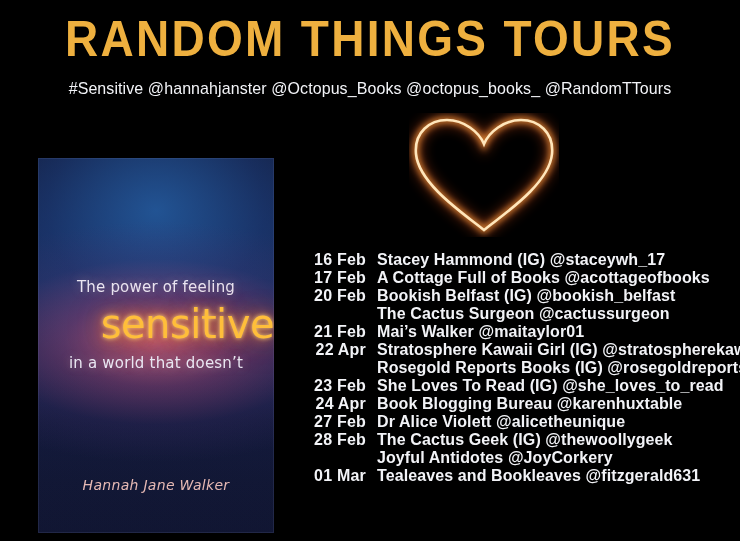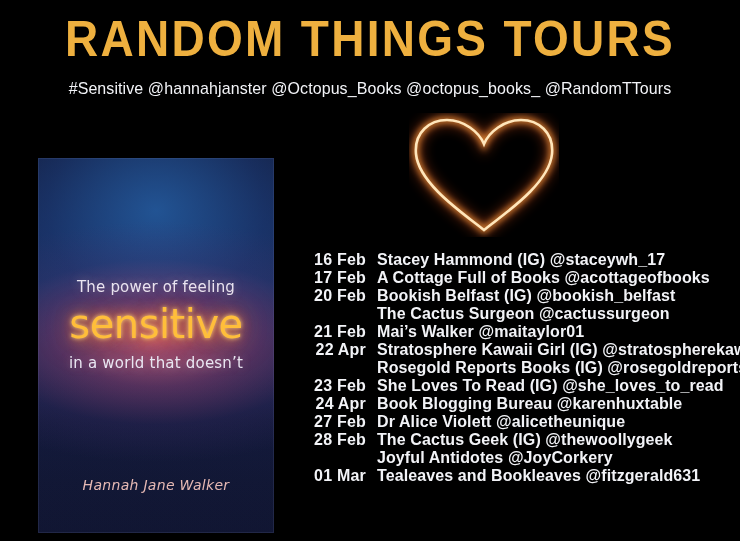--- a/index.html
+++ b/index.html
@@ -105,20 +105,21 @@
     font-size: 40px;
     font-weight: normal;
     letter-spacing: -0.5px;
     line-height: 46px;
     margin: 4px 0 2px 0;
     text-shadow:
       0 0 4px rgba(255, 214, 120, 0.95),
       0 0 12px rgba(255, 150, 60, 0.85),
       0 0 24px rgba(255, 110, 40, 0.6),
       0 0 42px rgba(230, 70, 40, 0.4);
+    text-align: right;
   }
   .cover-author {
     position: absolute;
     left: 0;
     top: 319px;
     width: 236px;
     text-align: center;
     color: #e6b9b4;
     font-family: "DejaVu Sans", sans-serif;
     font-size: 14px;

